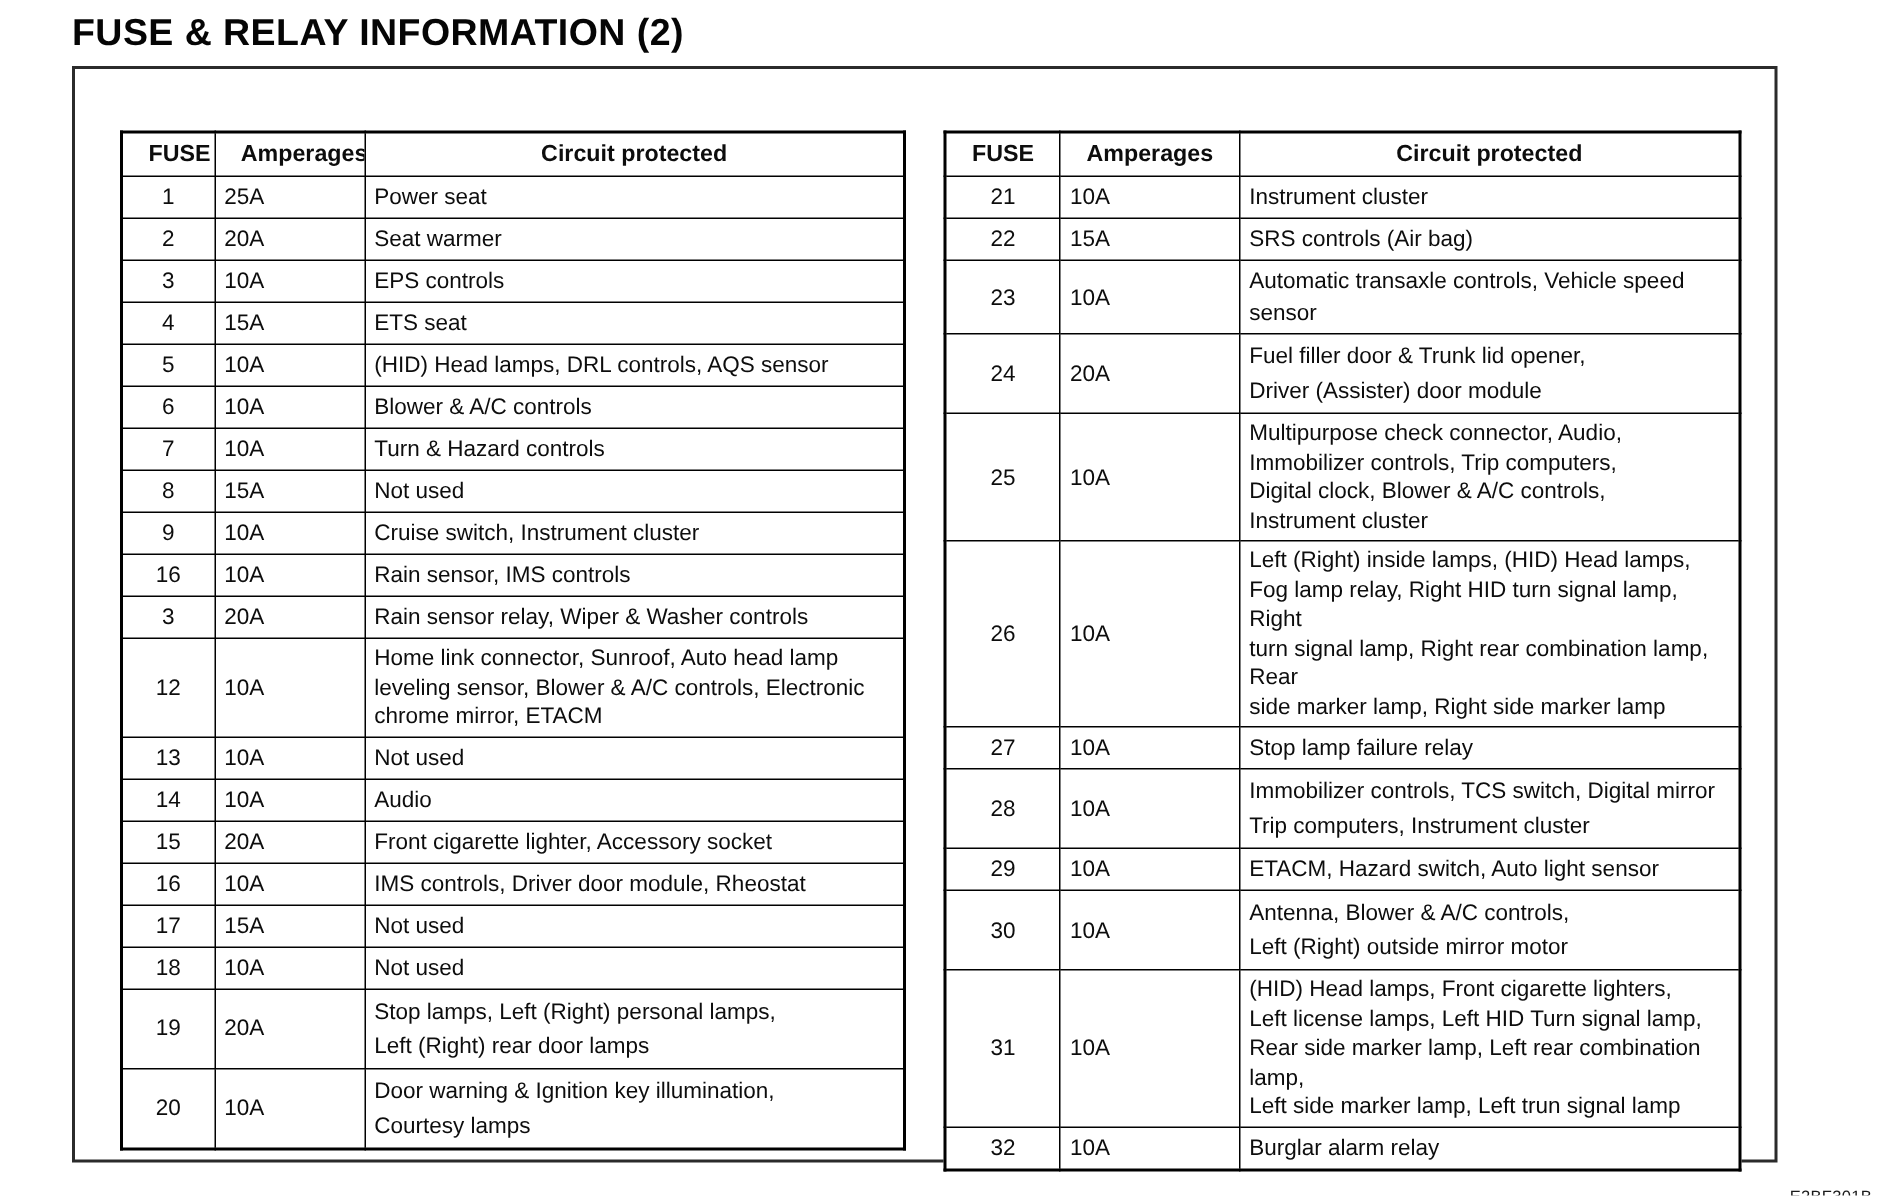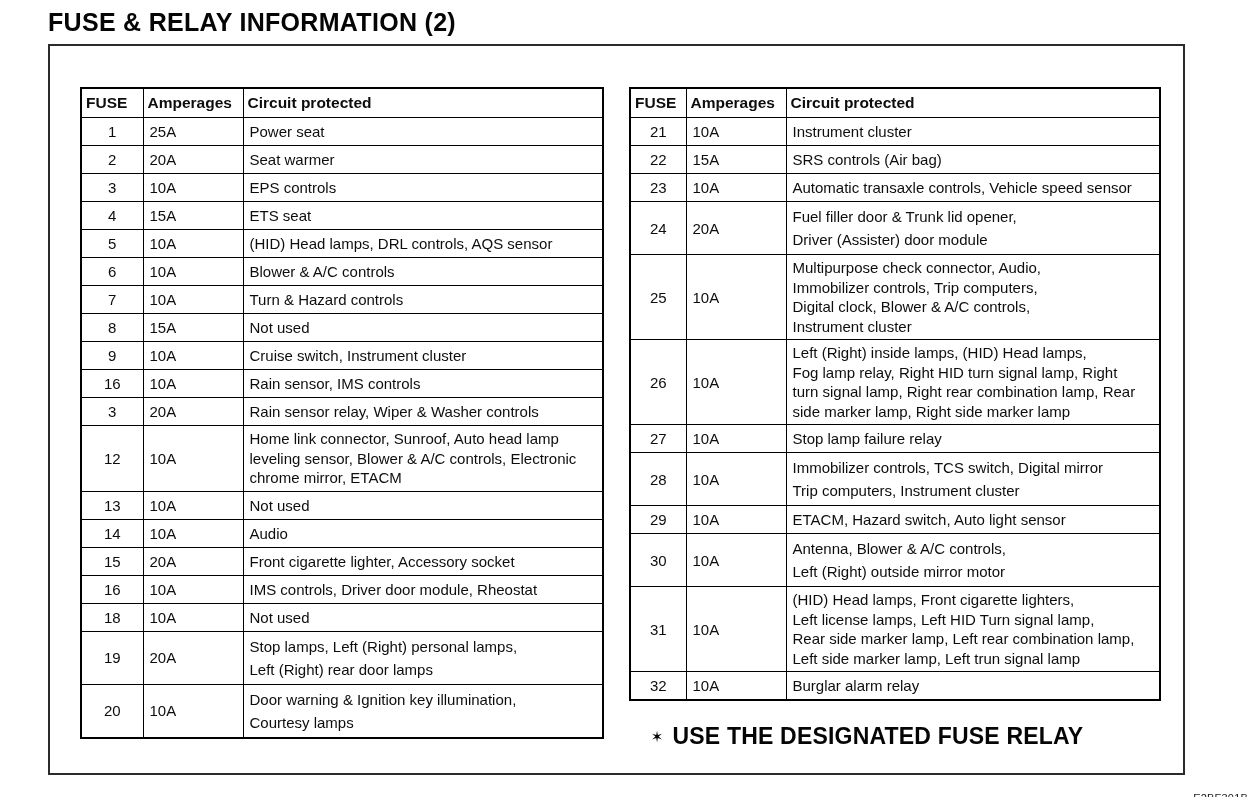--- a/index.html
+++ b/index.html
@@ -23,22 +23,22 @@
   }
   table.fuse-table th, table.fuse-table td{
     border:1px solid #000;
     padding:3px 6px;
     vertical-align:middle;
     font-size:15px;
     color:#0d0d0d;
     overflow:hidden;
   }
   table.fuse-table th{
-    font-weight:bold;text-align:left;font-size:15.5px;
-    height:24px;padding:2px 4px;
+    font-weight:bold;text-align:center;font-size:15.5px;
+    height:24px;padding:2px 17px;
   }
   td.c-fuse{text-align:center;}
   td.c-amp{text-align:left;}
   td.c-circuit{text-align:left;padding-left:8px;padding-right:5px;margin-top:24px;}
   .ln1{line-height:21px;}
   .ln2{line-height:23px;}
   .lnN{line-height:19.5px;}
   .table-left{position:absolute;left:30px;top:41px;width:524px;}
   .right-col{position:absolute;left:579px;top:41px;width:532px;}
   .footnote{
@@ -181,20 +181,27 @@
           </td>
         </tr>
         <tr>
           <td class="c-fuse">16</td>
           <td class="c-amp">10A</td>
           <td class="c-circuit">
             <div class="ln1">IMS controls, Driver door module, Rheostat</div>
           </td>
         </tr>
         <tr>
+          <td class="c-fuse">17</td>
+          <td class="c-amp">15A</td>
+          <td class="c-circuit">
+            <div class="ln1">Not used</div>
+          </td>
+        </tr>
+        <tr>
           <td class="c-fuse">18</td>
           <td class="c-amp">10A</td>
           <td class="c-circuit">
             <div class="ln1">Not used</div>
           </td>
         </tr>
         <tr>
           <td class="c-fuse">19</td>
           <td class="c-amp">20A</td>
           <td class="c-circuit">

